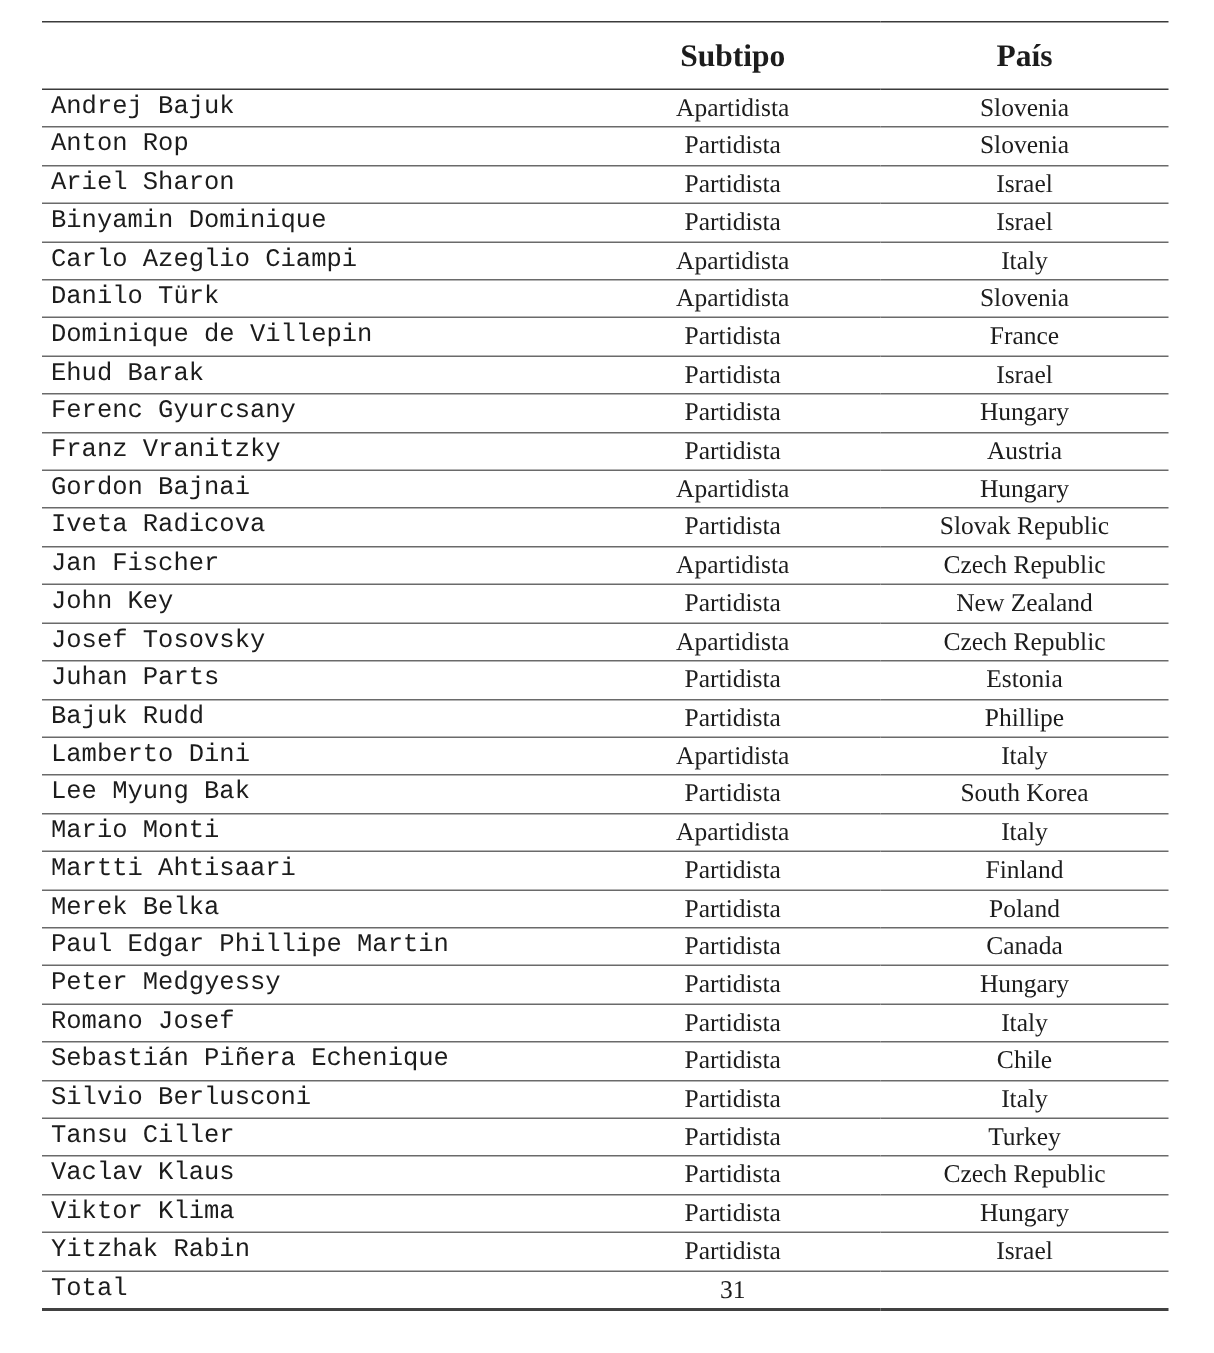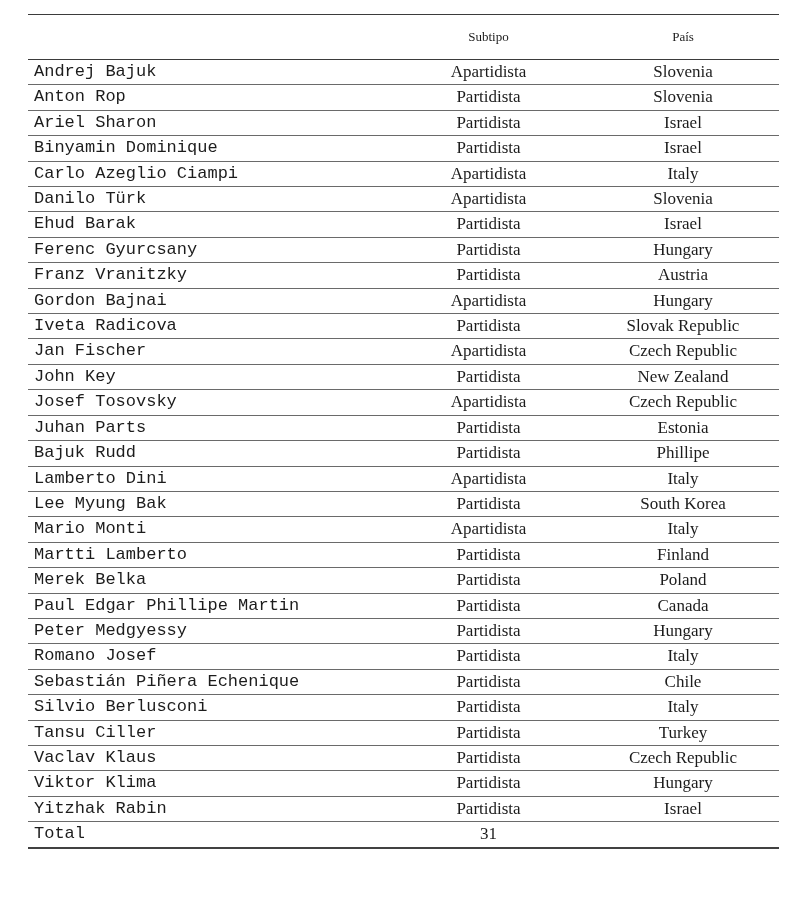--- a/index.html
+++ b/index.html
@@ -21,22 +21,22 @@
     table-layout: fixed;
     width: 751px;
     border-top: 1.5px solid #3b3b3b;
   }
   col.c-name    { width: 362px; }
   col.c-subtipo { width: 197px; }
   col.c-pais    { width: 192px; }
 
   thead th {
     height: 44px;
-    font-size: 13px;
-    font-weight: normal;
+    font-size: 21px;
+    font-weight: bold;
     vertical-align: middle;
     text-align: center;
     border-bottom: 1.5px solid #3b3b3b;
     padding: 0;
   }
   thead th.col-name { text-align: left; }
 
   tbody td, tfoot td {
     height: 24.4px;
     font-size: 17px;
@@ -96,20 +96,25 @@
     <td class="col-name">Carlo Azeglio Ciampi</td>
     <td class="col-subtipo">Apartidista</td>
     <td class="col-pais">Italy</td>
   </tr>
         <tr>
     <td class="col-name">Danilo Türk</td>
     <td class="col-subtipo">Apartidista</td>
     <td class="col-pais">Slovenia</td>
   </tr>
         <tr>
+    <td class="col-name">Dominique de Villepin</td>
+    <td class="col-subtipo">Partidista</td>
+    <td class="col-pais">France</td>
+  </tr>
+        <tr>
     <td class="col-name">Ehud Barak</td>
     <td class="col-subtipo">Partidista</td>
     <td class="col-pais">Israel</td>
   </tr>
         <tr>
     <td class="col-name">Ferenc Gyurcsany</td>
     <td class="col-subtipo">Partidista</td>
     <td class="col-pais">Hungary</td>
   </tr>
         <tr>
@@ -161,21 +166,21 @@
     <td class="col-name">Lee Myung Bak</td>
     <td class="col-subtipo">Partidista</td>
     <td class="col-pais">South Korea</td>
   </tr>
         <tr>
     <td class="col-name">Mario Monti</td>
     <td class="col-subtipo">Apartidista</td>
     <td class="col-pais">Italy</td>
   </tr>
         <tr>
-    <td class="col-name">Martti Lamberto</td>
+    <td class="col-name">Martti Ahtisaari</td>
     <td class="col-subtipo">Partidista</td>
     <td class="col-pais">Finland</td>
   </tr>
         <tr>
     <td class="col-name">Merek Belka</td>
     <td class="col-subtipo">Partidista</td>
     <td class="col-pais">Poland</td>
   </tr>
         <tr>
     <td class="col-name">Paul Edgar Phillipe Martin</td>

